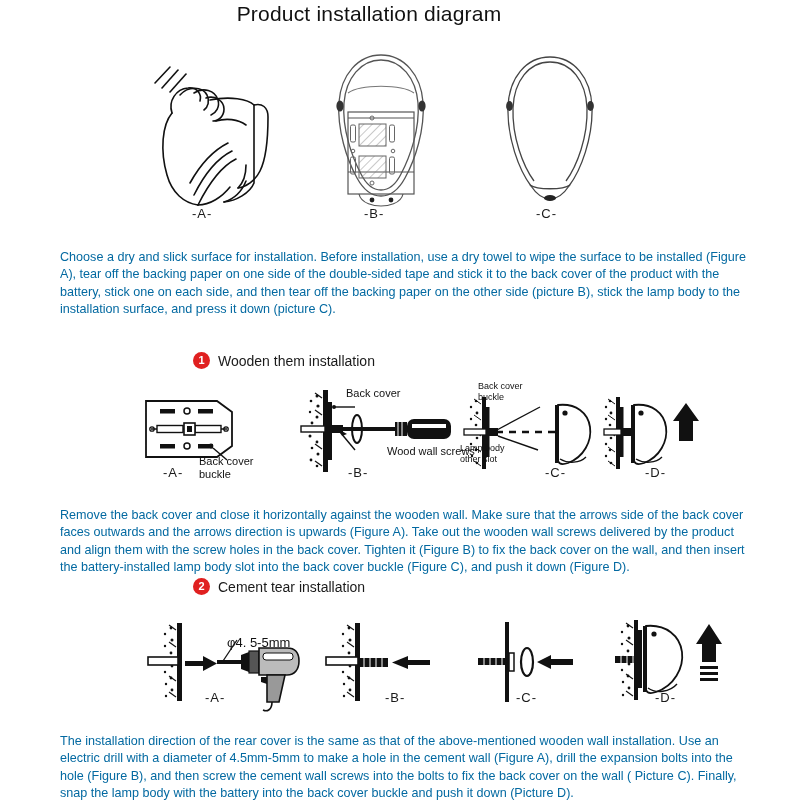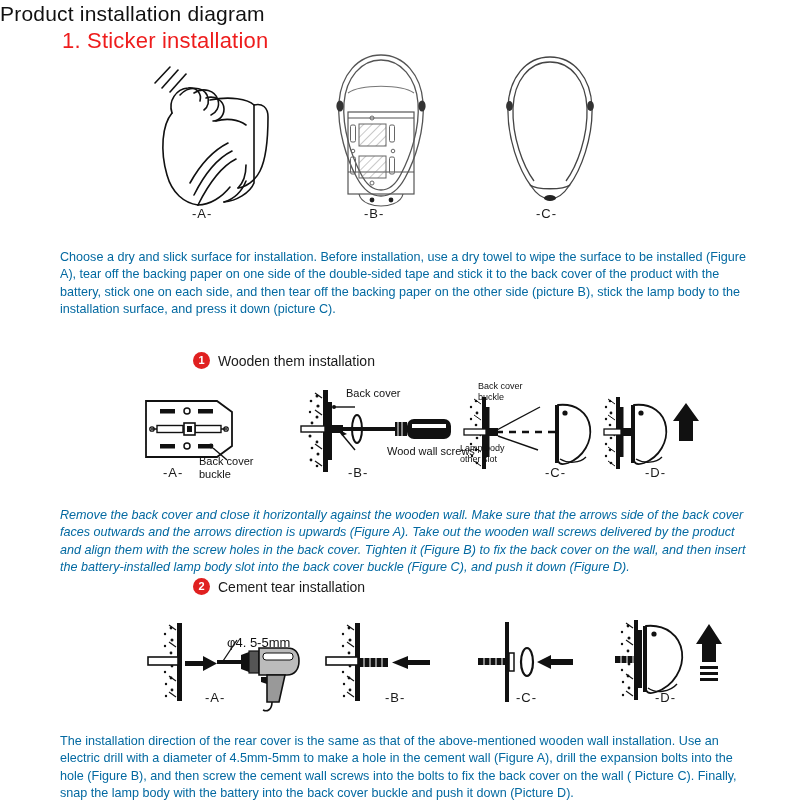--- a/index.html
+++ b/index.html
@@ -21,21 +21,21 @@
     height: 800px;
     background: #ffffff;
   }
 
   
   .main-title {
     position: absolute;
     top: 2px;
     left: 0;
     width: 738px;
-    text-align: left;
+    text-align: center;
     font-size: 21px;
     letter-spacing: 0.2px;
     color: #111;
   }
   .section-title {
     position: absolute;
     font-size: 22px;
     color: #ee1d1d;
     letter-spacing: 0.2px;
     white-space: nowrap;
@@ -73,21 +73,21 @@
   .para {
     position: absolute;
     left: 60px;
     width: 686px;
     font-size: 12.6px;
     line-height: 17.5px;
     color: #0369a1;
     text-align: left;
   }
   #para1 { top: 236px; }
-  #para2 { top: 494px; font-style: italic; }
+  #para2 { top: 494px; }
   #para3 { top: 720px; }
 
   
   .fig-label {
     position: absolute;
     font-size: 13px;
     color: #1a1a1a;
     letter-spacing: 1px;
     white-space: nowrap;
   }
@@ -109,21 +109,20 @@
   }
   svg { display: block; overflow: visible; }
 </style>
 </head>
 <body>
 
 <div class="page">
 
   <div class="main-title">Product installation diagram</div>
 
-  <div class="section-title" id="sec1-title">1. Sticker installation</div>
 
   <div class="ill" style="top:55px; left:150px;">
     <svg width="135" height="155" viewBox="0 0 135 155">
       <g fill="none" stroke="#111" stroke-width="1.6" stroke-linecap="round" stroke-linejoin="round">
 
         <path d="M5 28 L20 12"></path>
         <path d="M12 33 L28 15"></path>
         <path d="M20 37 L36 19"></path>
 
         <path d="M22 58 C18 46 26 34 38 33 C47 32 52 39 50 46"></path>

